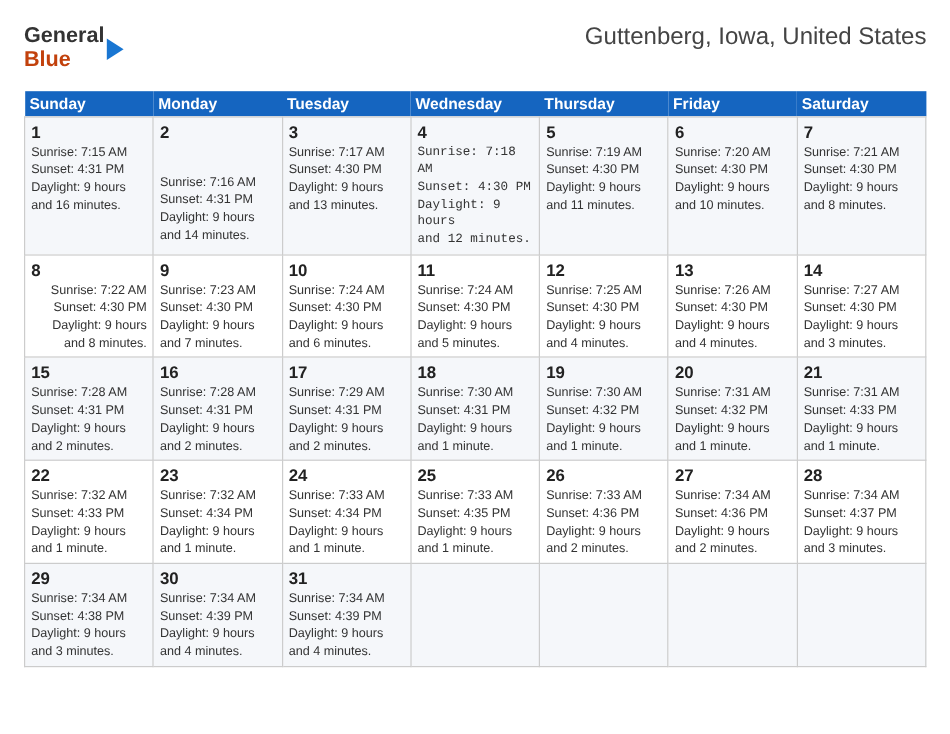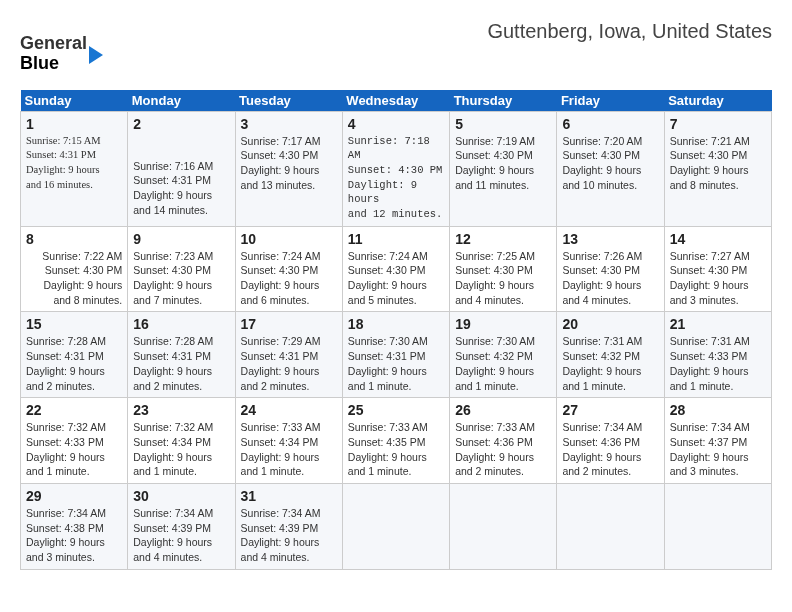--- a/index.html
+++ b/index.html
@@ -20,21 +20,21 @@
       display: flex;
       align-items: center;
       gap: 4px;
     }
     .logo-text {
       font-size: 18px;
       font-weight: bold;
       line-height: 1.1;
     }
     .logo-text .general { color: #333; }
-    .logo-text .blue { color: #000000; }
+    .logo-text .blue { color: #c2410c; }
     .logo-arrow {
       width: 0; height: 0;
       border-left: 14px solid #1976d2;
       border-top: 9px solid transparent;
       border-bottom: 9px solid transparent;
       margin-left: 2px;
       margin-top: 2px;
     }
     .title-block { text-align: right; }
     .title-block h1 { font-size: 32px; font-weight: bold; color: #222; }
@@ -74,21 +74,21 @@
       color: #333;
       line-height: 1.4;
     }
     .empty-cell { background: #f5f7fa !important; }
   </style>
 </head>
 <body>
 
 <div class="header">
   <div class="logo">
-    <div style="display:flex;flex-direction:column;align-items:flex-start;margin-top:14px;">
+    <div style="display:flex;flex-direction:column;align-items:flex-start;">
       <div style="display:flex;align-items:center;">
         <span class="logo-text">
           <span class="general">General</span><br><span class="blue">Blue</span>
         </span>
         <div class="logo-arrow"></div>
       </div>
     </div>
   </div>
   <div class="title-block">
     <h2>Guttenberg, Iowa, United States</h2>
@@ -104,21 +104,21 @@
         <th>Wednesday</th>
         <th>Thursday</th>
         <th>Friday</th>
         <th>Saturday</th>
       </tr>
   </thead>
   <tbody id="calendar-body">
   <tr>
         <td>
           <span class="day-num">1</span>
-          <div class="day-info" style="white-space: pre-line; font-family: Liberation Serif, serif;">Sunrise: 7:15 AM
+          <div class="day-info" style="white-space: pre-line;">Sunrise: 7:15 AM
 Sunset: 4:31 PM
 Daylight: 9 hours
 and 16 minutes.</div>
         </td>
         <td>
           <span class="day-num">2</span>
           <div class="day-info" style="white-space: pre-line; margin-top: 27px;">Sunrise: 7:16 AM
 Sunset: 4:31 PM
 Daylight: 9 hours
 and 14 minutes.</div>

